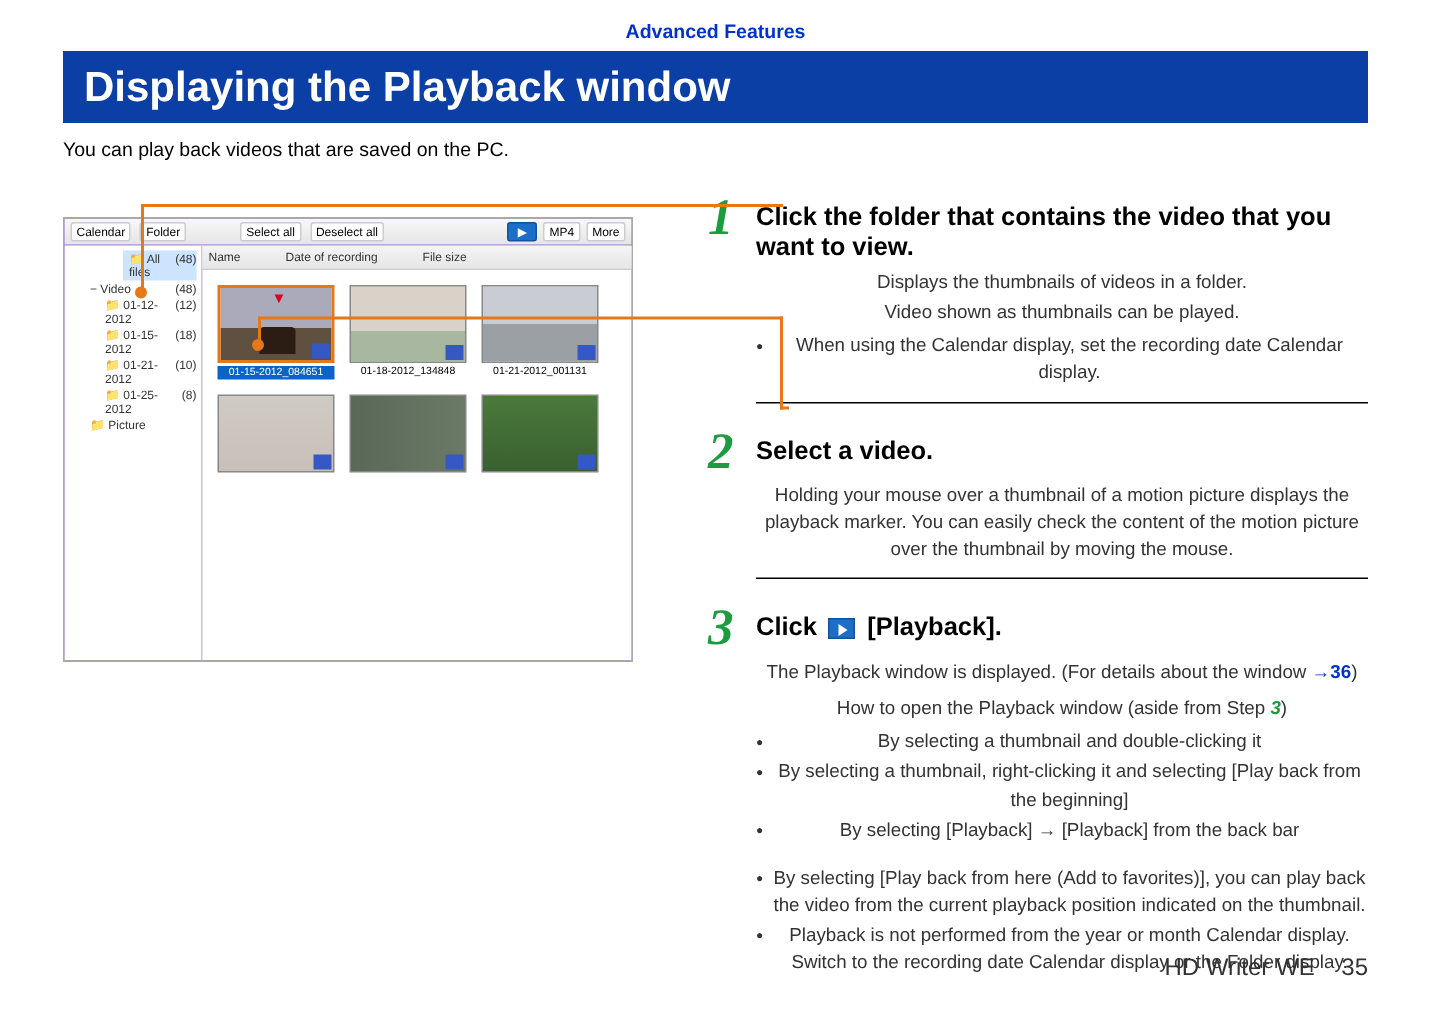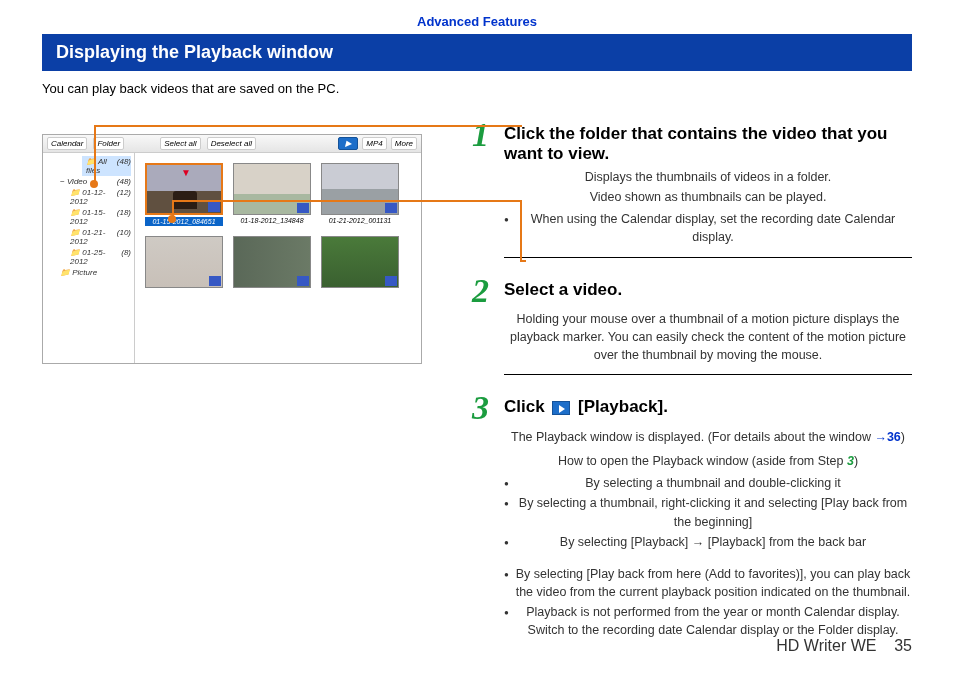--- a/index.html
+++ b/index.html
@@ -1,29 +1,29 @@
 <!DOCTYPE html>
 <html><head>
   <meta charset="utf-8">
   <style>
     * { margin: 0; padding: 0; box-sizing: border-box; }
     body { font-family: Arial, Helvetica, sans-serif; background: #fff; width: 954px; height: 673px; position: relative; padding: 12px 42px 0 42px; }
     
     .header-section { text-align: center; margin-bottom: 4px; }
     .section-link { color: #0033cc; font-weight: bold; font-size: 13px; }
     
-    .title-bar { background: #0b3fa6; color: #fff; padding: 8px 14px; font-size: 18px; font-weight: bold; margin-bottom: 10px; }
+    .title-bar { background: #0b3fa6; color: #fff; padding: 8px 14px; font-size: 28px; font-weight: bold; margin-bottom: 10px; }
     
     .intro { font-size: 13px; margin-bottom: 24px; }
     
     .content-wrap { display: flex; gap: 30px; position: relative; }
     .left-col { width: 400px; position: relative; }
     .right-col { flex: 1; }
     
-    .screenshot-box { border: 1px solid #aaa; background: #6d28d9; width: 380px; height: 230px; position: relative; margin-top: 14px; font-style: italic; }
+    .screenshot-box { border: 1px solid #aaa; background: #6d28d9; width: 380px; height: 296px; position: relative; margin-top: 14px; }
     .ss-toolbar { height: 18px; background: linear-gradient(#f8f8f8,#e5e5e5); border-bottom: 1px solid #ccc; display: flex; font-size: 8px; align-items: center; padding: 0 4px; gap: 6px; }
     .ss-toolbar span { border:1px solid #ccc; padding:1px 3px; background:#fff; border-radius:2px; }
     .ss-toolbar .play-group { margin-left: auto; display:flex; gap:4px; align-items:center;}
     .ss-toolbar .play-btn { background:#1d6ec9; color:#fff; padding:1px 6px; border:1px solid #145299;}
     .ss-body { display: flex; height: calc(100% - 18px); }
     .ss-tree { width: 92px; background: #fff; border-right: 1px solid #ccc; font-size: 8px; padding: 3px; }
     .ss-tree-item { padding: 1px 0 1px 4px; display:flex; justify-content:space-between; color:#333;}
     .ss-tree-item.sel { background:#cde4ff;margin-left:36px; }
     .ss-tree-sub { padding-left: 14px; }
     .ss-main { flex: 1; background: #fff; display:flex; flex-direction:column; }
@@ -128,20 +128,25 @@
             </div>
           <div class="ss-tree-item ss-tree-sub" style="padding-left:24px">
               <span>📁 <span>01-25-2012</span></span>
               <span>(8)</span>
             </div>
           <div class="ss-tree-item ss-tree-sub">
               <span>📁 <span>Picture</span></span>
             </div>
         </div>
         <div class="ss-main">
+          <div class="ss-cols">
+            <span>Name</span>
+            <span>Date of recording</span>
+            <span>File size</span>
+          </div>
           <div class="ss-thumbs">
             <div class="thumb">
                 <div class="thumb-img t1 selected">
                   <div style="position:absolute;left:34px;top:2px;color:#d02;font-size:10px;">▼</div>
                   <div class="corner-badge"></div>
                 </div>
                 <div class="thumb-lbl sel">01-15-2012_084651</div>
               </div>
             <div class="thumb">
                 <div class="thumb-img t2">

